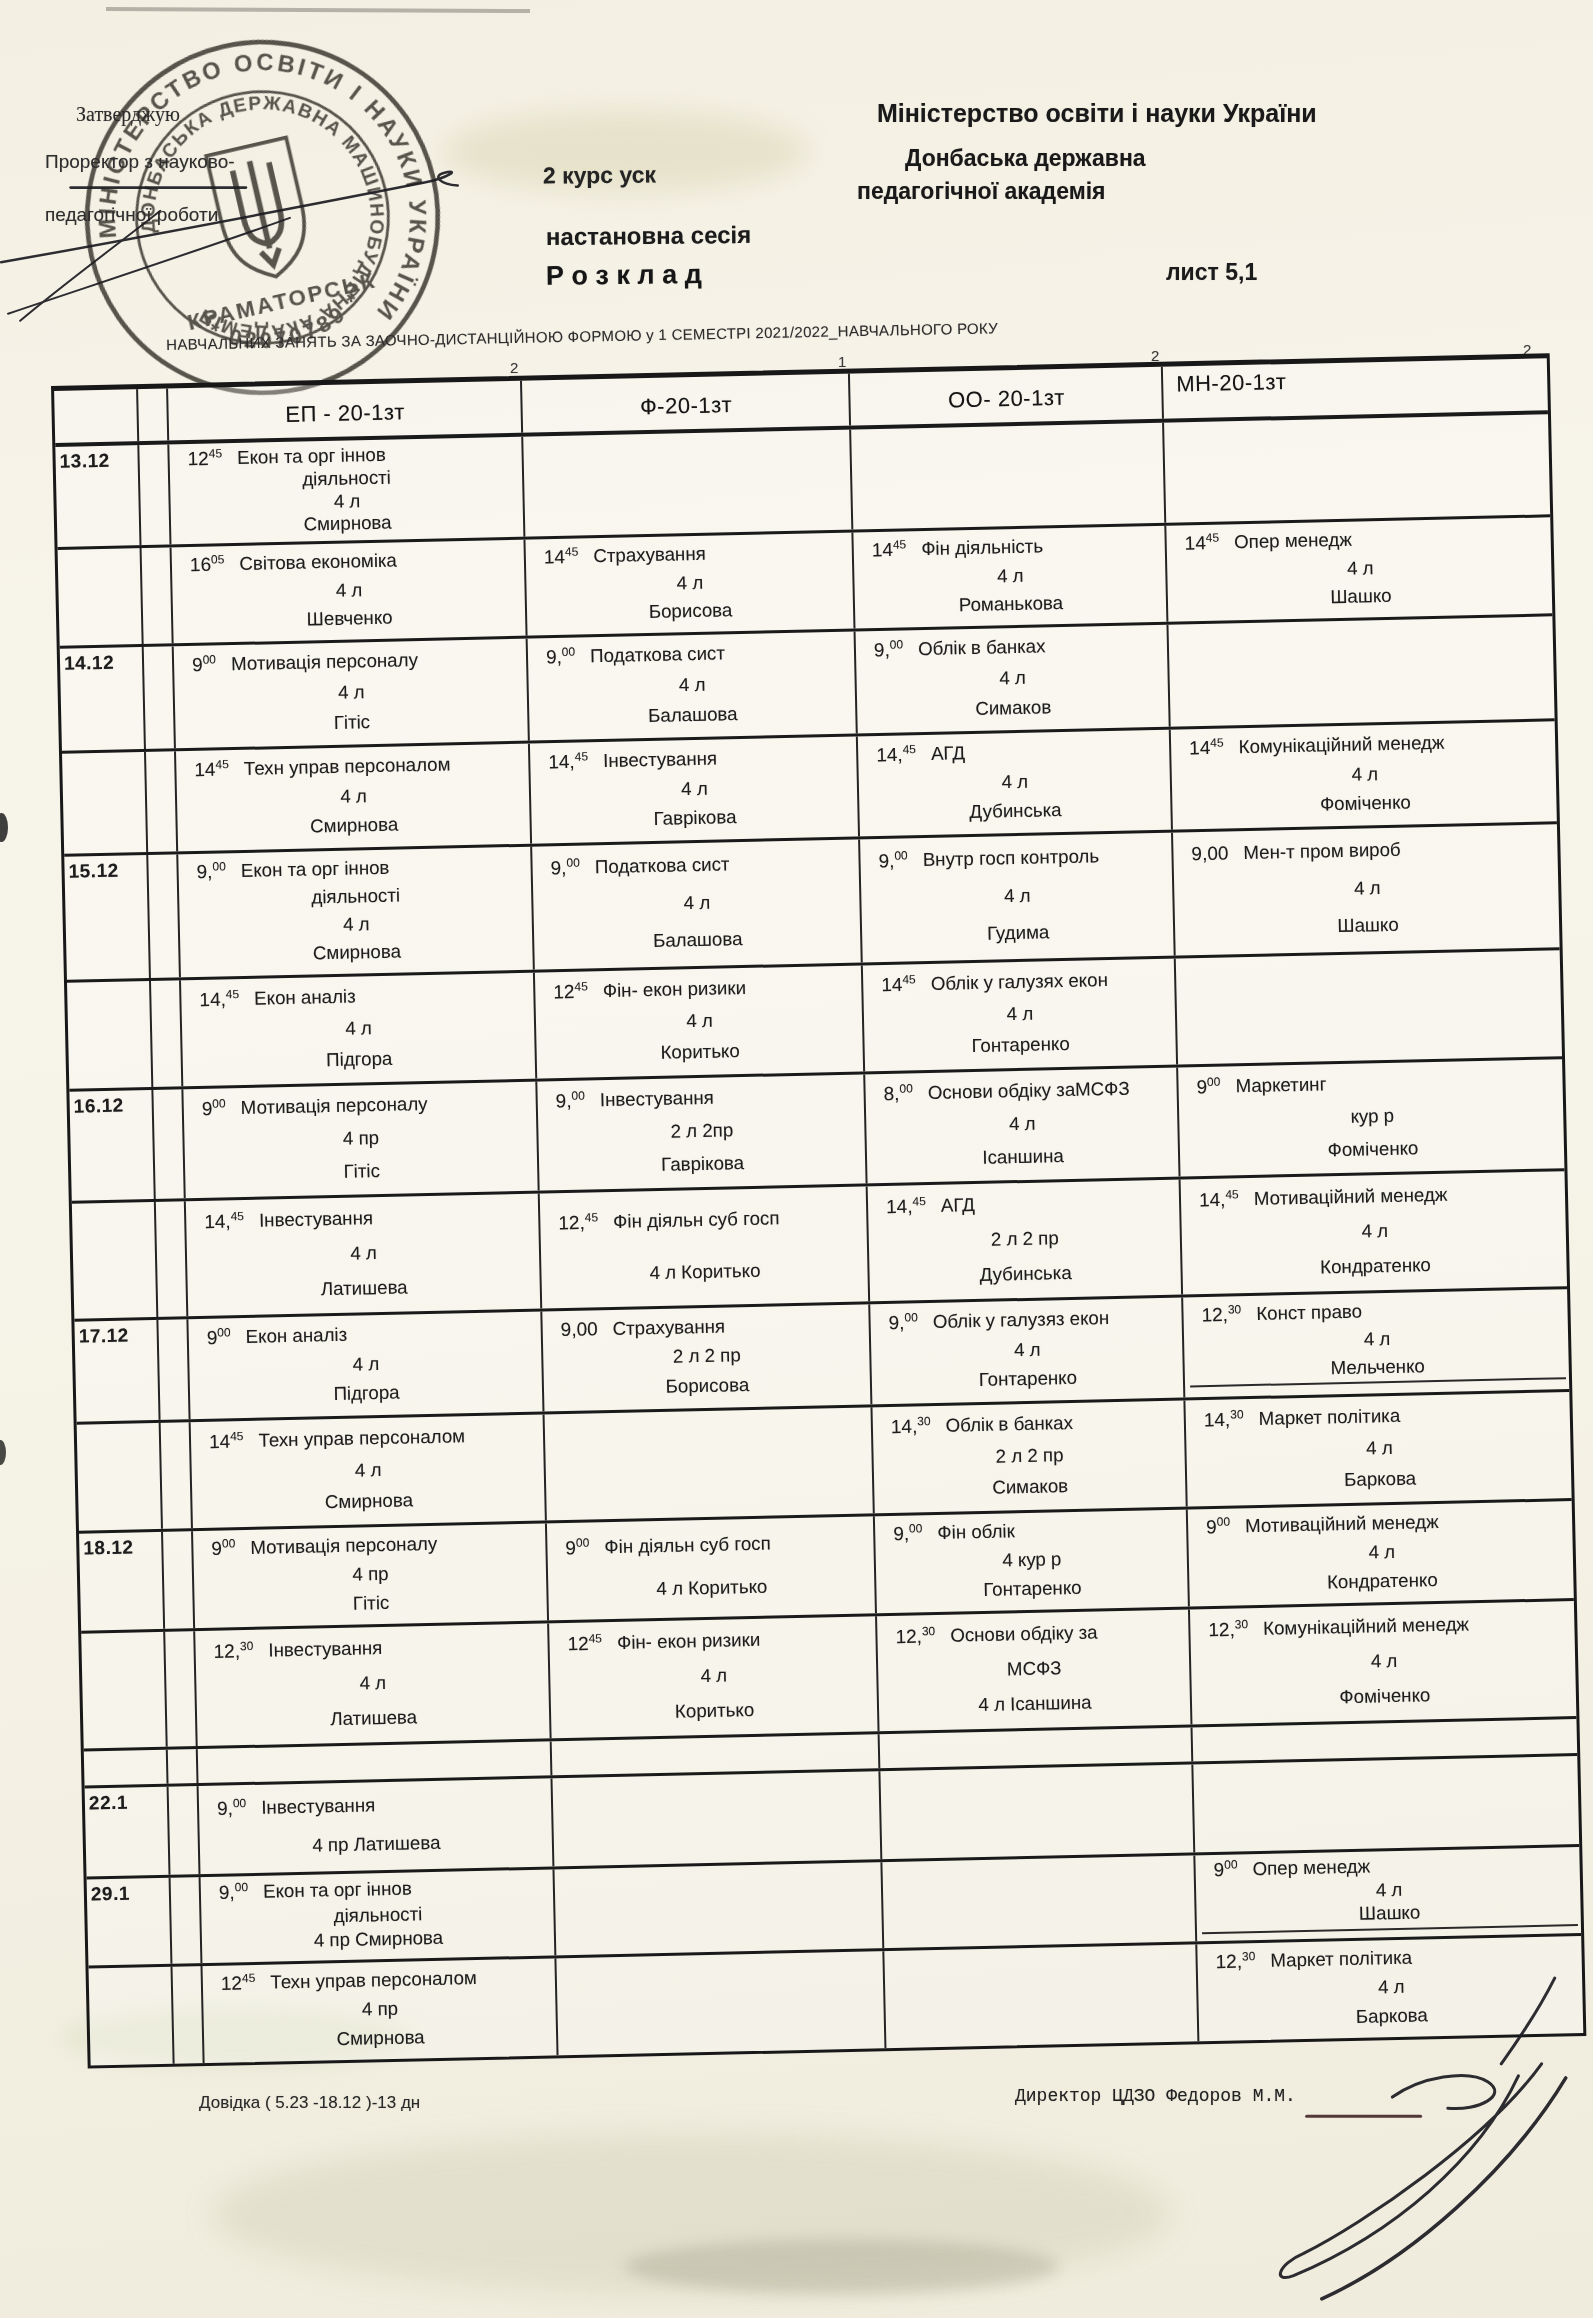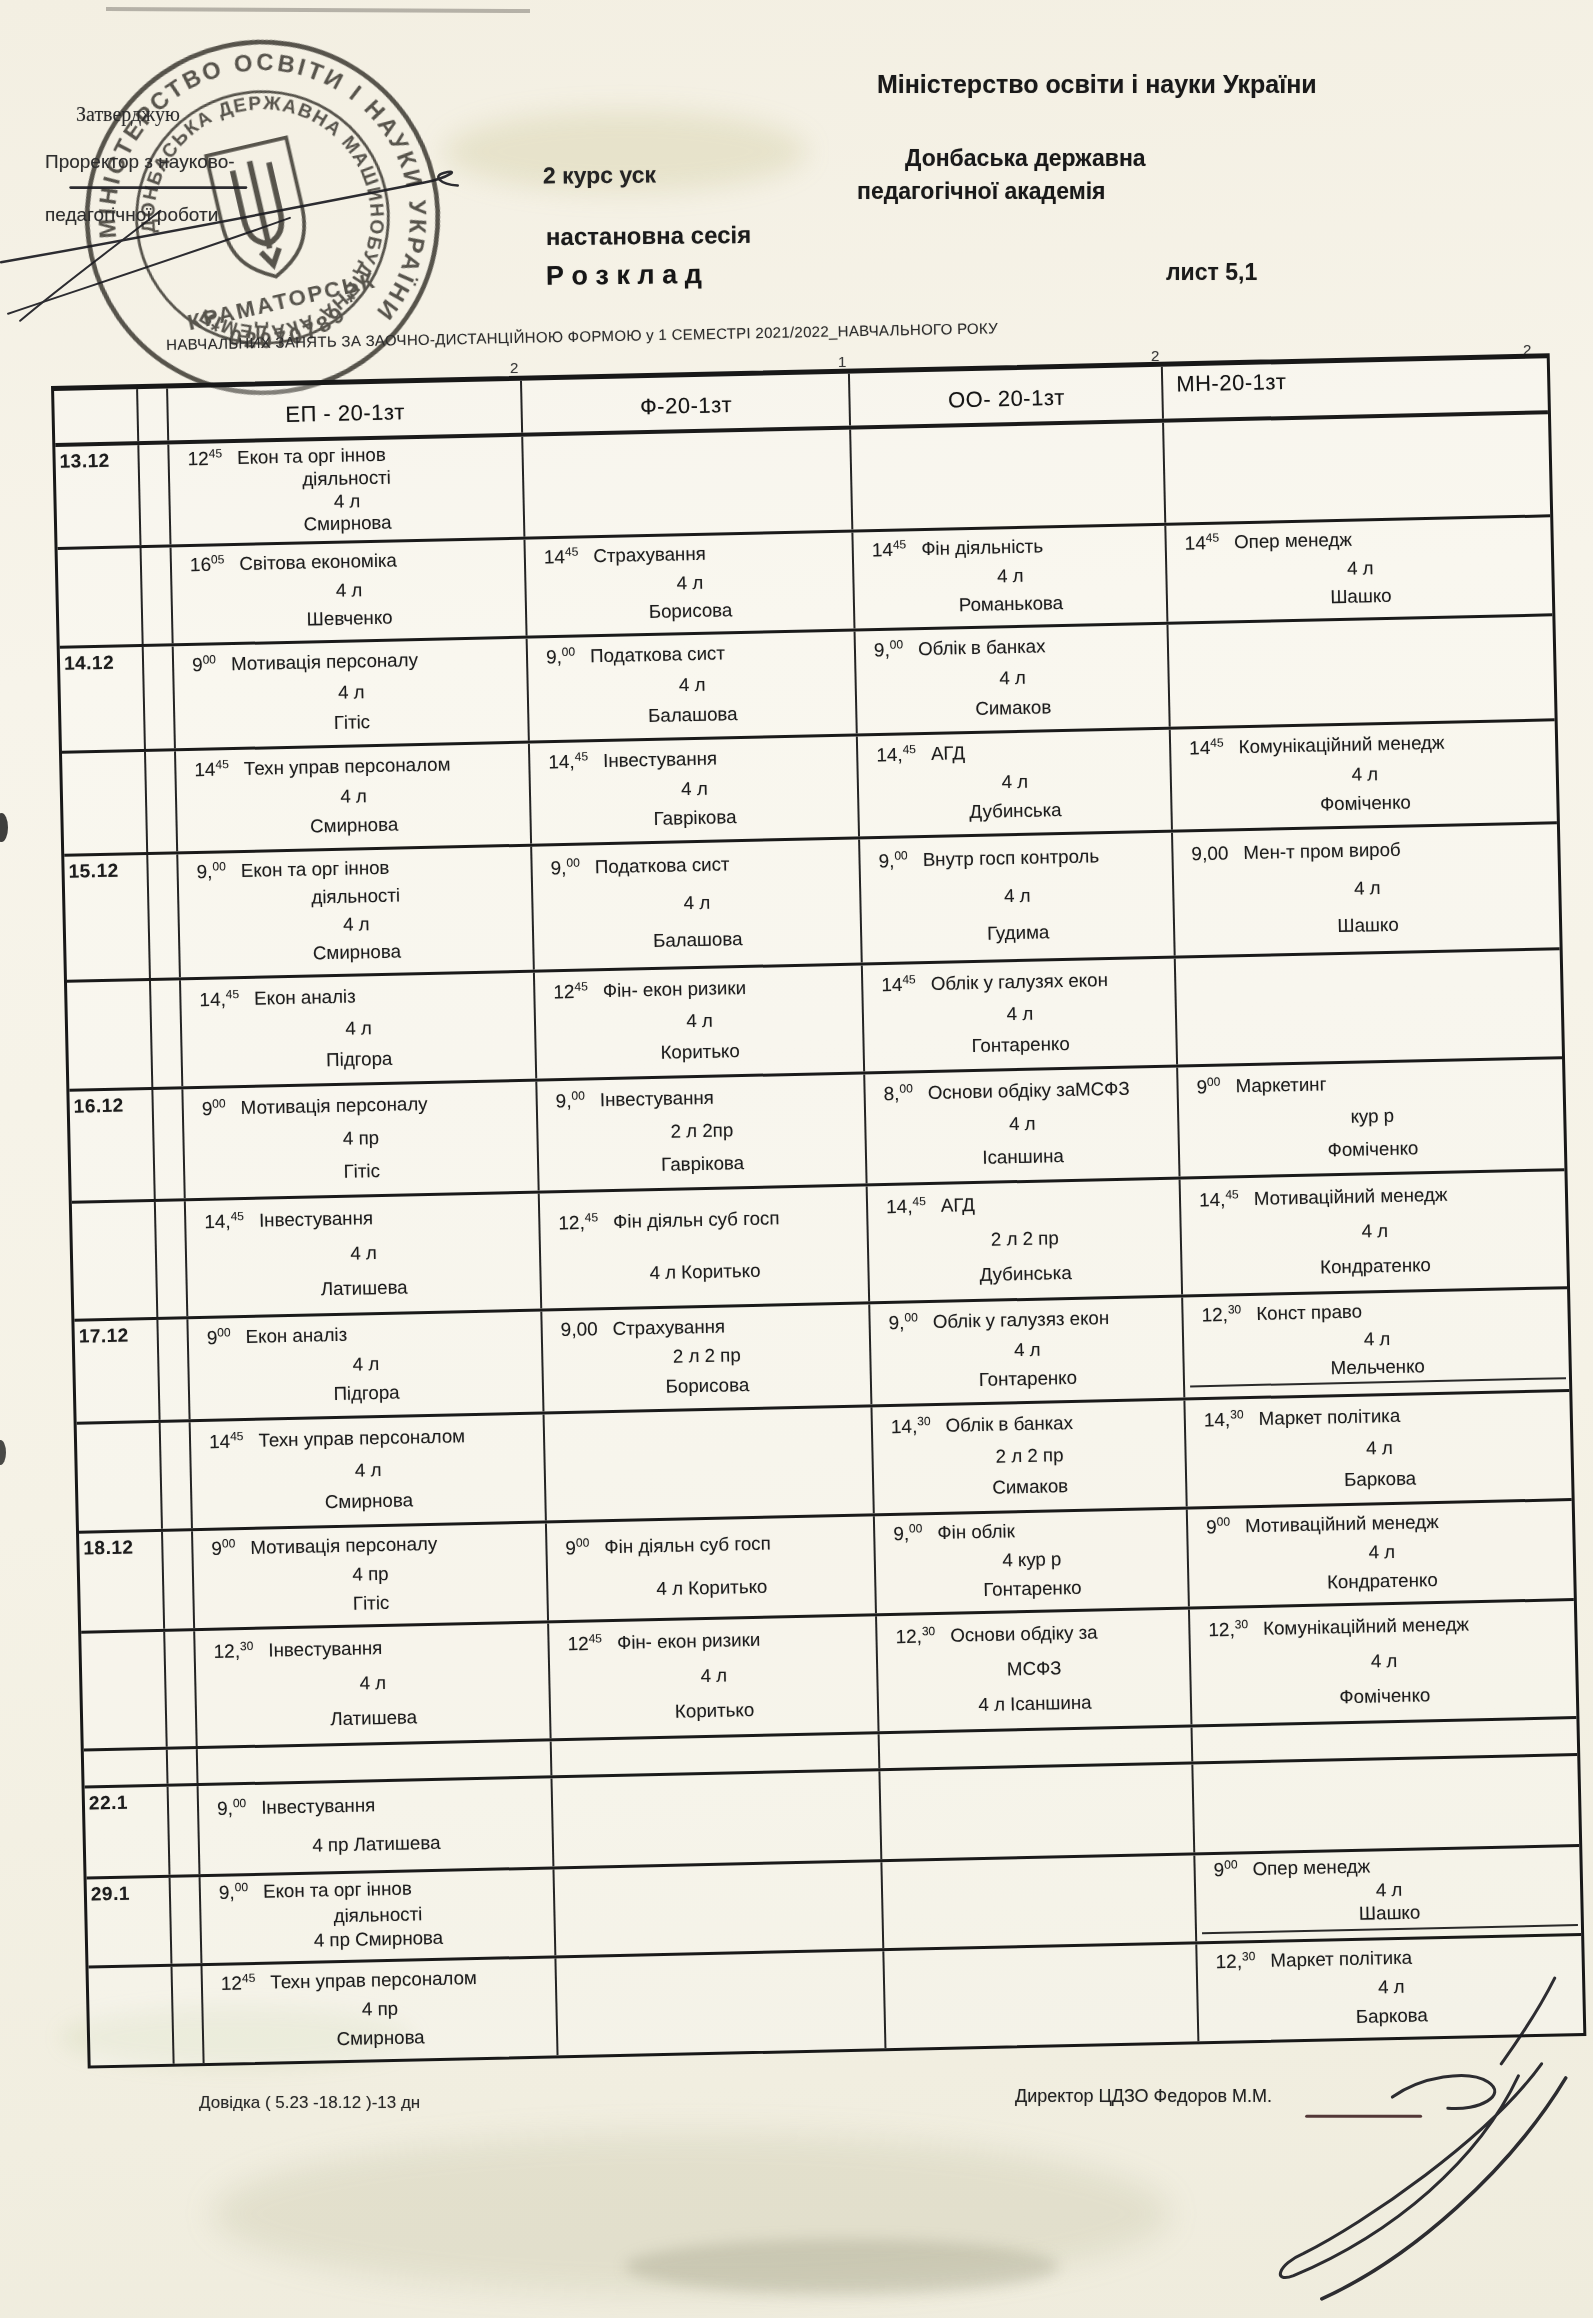--- a/index.html
+++ b/index.html
@@ -5,21 +5,21 @@
   html,body{margin:0;padding:0;background:#9a958a;}
   .page{position:relative;width:1593px;height:2319px;overflow:hidden;
     background:linear-gradient(175deg,#f3efe2 0%,#f7f4ea 28%,#f5f2e6 62%,#efecdd 100%);
     font-family:"Liberation Sans","DejaVu Sans",sans-serif;color:#1d1d1d;}
   .abs{position:absolute;}
   .ink{text-shadow:0 0 1px rgba(40,40,40,.30);}
   
   .approve{left:76px;top:103px;font-size:20px;color:#2c2c2c;font-family:Liberation Serif, serif;}
   .role1{left:45px;top:151px;font-size:19px;color:#2e2e2e;}
   .role2{left:45px;top:181px;font-size:19px;color:#2e2e2e;margin-top:23px;}
-  .ministry{left:877px;top:70px;font-size:25px;font-weight:700;color:#191919;}
+  .ministry{left:877px;top:99px;font-size:25px;font-weight:700;color:#191919;}
   .academy1{left:857px;top:145px;font-size:23px;font-weight:700;color:#191919;margin-left:48px;}
   .academy2{left:857px;top:178px;font-size:23px;font-weight:700;color:#191919;}
   .course{left:543px;top:162px;font-size:23px;font-weight:700;color:#242424;transform:rotate(-.6deg);}
   .session{left:546px;top:222px;font-size:24px;font-weight:700;color:#1b1b1b;transform:rotate(-.6deg);}
   .rtitle{left:546px;top:260px;font-size:27px;font-weight:700;color:#161616;transform:rotate(-.6deg);}
   .sheet{left:1166px;top:259px;font-size:23px;font-weight:700;color:#1b1b1b;}
   .subtitle{left:166px;top:336px;font-size:15px;letter-spacing:0.3px;color:#2d2d2d;transform:rotate(-1.15deg);transform-origin:left top;white-space:nowrap;}
   .pmark{font-size:15px;color:#3a3a3a;}
   
   .tbl{left:51px;top:386px;width:1493px;transform:rotate(-1.25deg);transform-origin:0 0;
@@ -33,21 +33,21 @@
   .datec{font-weight:700;font-size:19px;justify-content:flex-start;padding:4px 0 0 4px;letter-spacing:0.5px;}
   .hcell{align-items:center;justify-content:center;font-size:22px;letter-spacing:0.5px;color:#141414;padding-top:13px;}
   .hcell.mn{align-items:flex-start;justify-content:flex-start;padding:5px 0 0 13px;}
   .cline{text-align:center;}
   .first{display:flex;flex-direction:row;justify-content:flex-start;text-align:left;gap:15px;padding-left:13px;}
   .time{white-space:nowrap;font-size:19px;}
   .time sup{font-size:12px;line-height:1;}
   .u{border-bottom:2.5px solid #2a2a2a;padding:0 4px 3px 4px;}
   
   .note{left:199px;top:2093px;font-size:17px;color:#2a2a2a;}
-  .director{left:1015px;top:2086px;font-size:18px;color:#222;}
+  .director{left:1015px;top:2086px;font-size:18px;color:#222;font-family:Liberation Mono, monospace;}
   
   .tint{position:absolute;border-radius:50%;pointer-events:none;}
   .t1{left:444px;top:111px;width:363px;height:81px;background:rgba(173,168,88,.18);filter:blur(13px);}
   .t2{left:212px;top:2133px;width:958px;height:161px;background:rgba(148,146,104,.15);filter:blur(15px);}
   .t3{left:625px;top:2239px;width:434px;height:55px;background:rgba(120,118,90,.22);filter:blur(7px);}
   .t4{left:61px;top:2007px;width:353px;height:61px;background:rgba(150,170,100,.12);filter:blur(10px);}
   .topstreak{left:106px;top:8px;width:424px;height:3.5px;background:#6a665f;opacity:.45;transform:rotate(.3deg);}
   .punch1{left:-5px;top:813px;width:13px;height:29px;background:#1e1e1e;border-radius:50%;opacity:.85;}
   .punch2{left:-5px;top:1440px;width:11px;height:25px;background:#1e1e1e;border-radius:50%;opacity:.8;}
   svg{display:block;}

